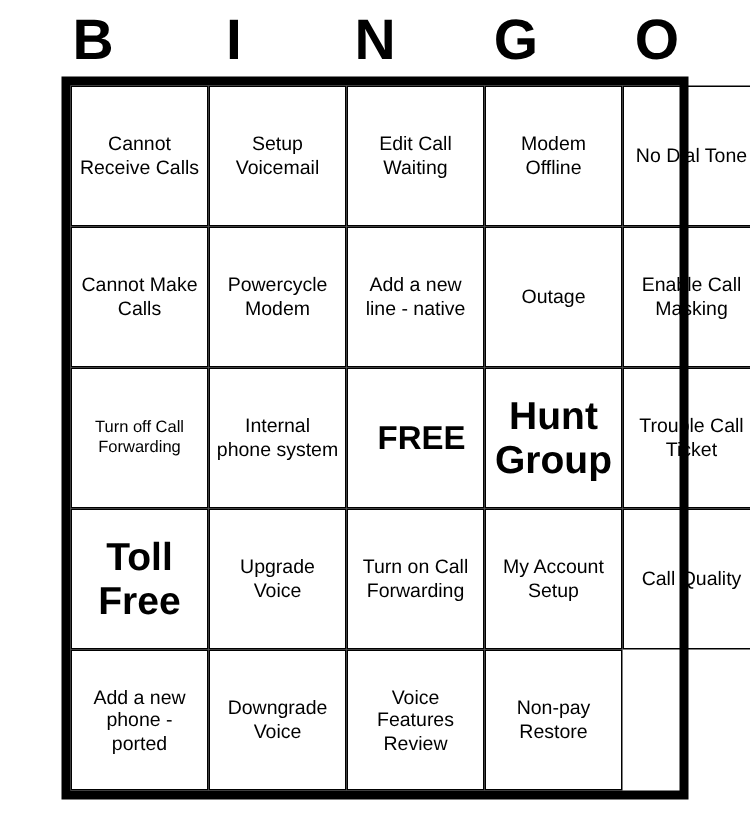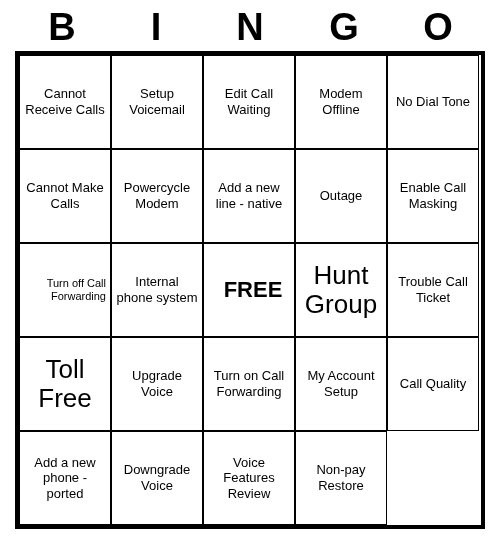--- a/index.html
+++ b/index.html
@@ -20,46 +20,46 @@
       padding: 6px 0 2px 0;
     }
     .bingo-letter {
       font-size: 38px;
       font-weight: bold;
       width: 88px;
       text-align: center;
       color: #000;
     }
     .bingo-grid {
-      border: 4px solid #000000;
+      border: 6px solid #000000;
       display: grid;
       grid-template-columns: repeat(5, 92px);
       grid-template-rows: repeat(5, 94px);
-      width: 470px;
+      width: 418px;
       margin: 0 auto;
     }
     .cell {
       border: 1.5px solid #000;
       display: flex;
       align-items: center;
       justify-content: center;
       text-align: center;
       padding: 4px;
       font-size: 13px;
       line-height: 1.2;
       color: #000;
     }
     .cell-free {
       font-size: 22px;
       font-weight: bold;
       padding-left: 12px;
     }
     .cell-large {
       font-size: 26px;
-      font-weight: normal;
+      font-weight: bold;
       line-height: 1.1;
     }
     .cell-medium {
       font-size: 15px;
       font-weight: bold;
     }
   </style>
 </head>
 <body>
 
@@ -74,21 +74,21 @@
 <div class="cell">Cannot Receive Calls</div>
     <div class="cell">Setup Voicemail</div>
     <div class="cell">Edit Call Waiting</div>
     <div class="cell">Modem Offline</div>
     <div class="cell">No Dial Tone</div>
     <div class="cell">Cannot Make Calls</div>
     <div class="cell">Powercycle Modem</div>
     <div class="cell">Add a new line - native</div>
     <div class="cell">Outage</div>
     <div class="cell">Enable Call Masking</div>
-    <div class="cell" style="font-size: 11px; text-align: right;">Turn off Call Forwarding</div>
+    <div class="cell" style="font-size: 11px;">Turn off Call Forwarding</div>
     <div class="cell">Internal phone system</div>
     <div class="cell cell-free">FREE</div>
     <div class="cell cell-large">Hunt Group</div>
     <div class="cell">Trouble Call Ticket</div>
     <div class="cell cell-large">Toll Free</div>
     <div class="cell">Upgrade Voice</div>
     <div class="cell">Turn on Call Forwarding</div>
     <div class="cell">My Account Setup</div>
     <div class="cell">Call Quality</div>
     <div class="cell">Add a new phone - ported</div>

